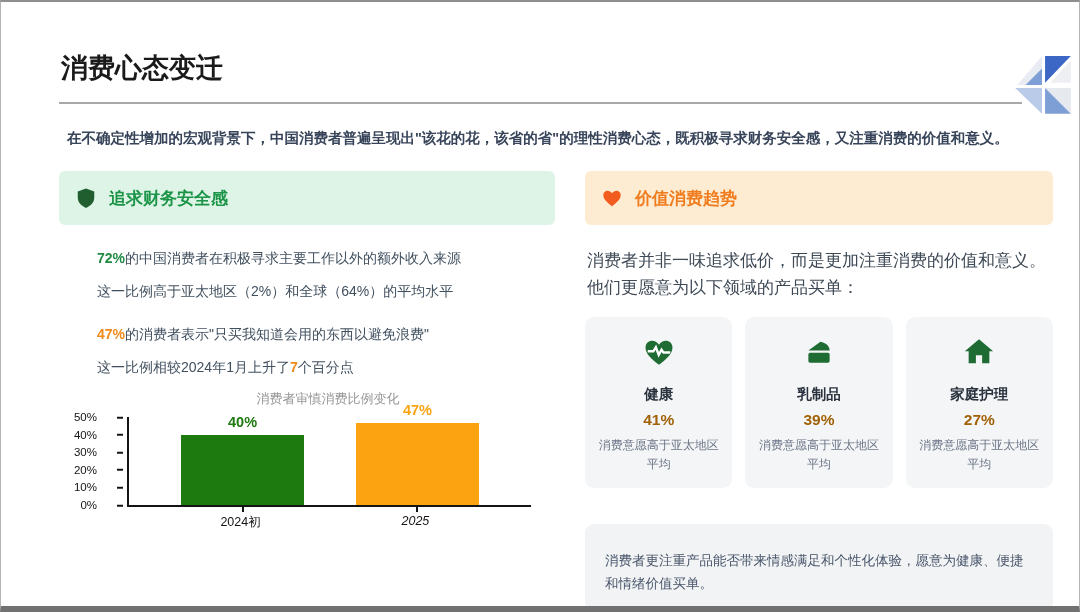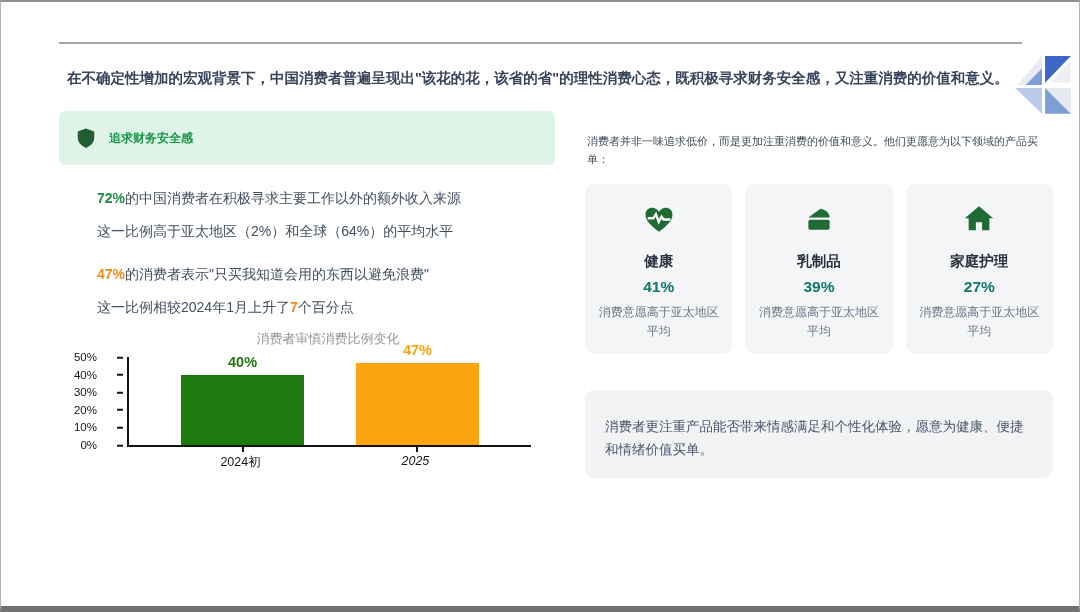--- a/index.html
+++ b/index.html
@@ -9,21 +9,21 @@
     font-family:"Liberation Sans","DejaVu Sans",sans-serif;
   }
   .content{padding:40px 26px 0 58px;}
   .page-title{font-size:27px;font-weight:bold;color:#1a1a1a;margin:8px 0 16px 2px;}
   .rule{height:2px;background:#a8a8a8;width:963px;}
   .logo{position:absolute;top:54px;right:6px;}
   .intro{margin:24px 8px 0 8px;font-size:14.5px;font-weight:bold;color:#37445a;line-height:1.45;}
   .columns{display:flex;gap:30px;margin-top:22px;}
   .col-left{width:496px;flex:none;}
   .col-right{width:468px;flex:none;}
-  .panel-head{height:54px;border-radius:6px;display:flex;align-items:center;gap:12px;padding:0 16px;font-size:12px;font-weight:bold;box-sizing:border-box;}
+  .panel-head{height:54px;border-radius:6px;display:flex;align-items:center;gap:12px;padding:0 16px;font-size:17px;font-weight:bold;box-sizing:border-box;}
   .green-head{background:#def4e7;color:#1b9447;}
   .orange-head{background:#fdecd2;color:#f07c1e;}
   .panel-head svg{flex:none;}
   
   .stats{margin:24px 0 0 38px;font-size:14px;color:#41505f;line-height:1.4;}
   .stat{margin-bottom:13px;}
   .stat.gap{margin-bottom:24px;}
   .em-green{color:#1e8a43;font-weight:bold;font-style:normal;}
   .em-orange{color:#ef8a1b;font-weight:bold;font-style:normal;}
   
@@ -33,25 +33,25 @@
   .plot{position:relative;width:402px;height:88px;border-left:2px solid #141414;border-bottom:2px solid #141414;}
   .yaxis{position:absolute;left:0;top:0;width:42px;height:88px;}
   .ytick{position:absolute;right:2px;display:flex;align-items:center;gap:20px;font-size:11.5px;color:#141414;transform:translateY(50%);line-height:1;}
   .ytick-mark{width:6px;height:2px;background:#141414;display:inline-block;}
   .bar{position:absolute;bottom:0;}
   .bar-value{position:absolute;text-align:center;font-weight:bold;font-size:14.5px;}
   .xtick{position:absolute;bottom:-7px;width:2px;height:5px;background:#141414;}
   .xrow{position:relative;margin-left:44px;width:402px;height:24px;}
   .xlabel{position:absolute;top:7px;text-align:center;font-size:12.5px;color:#141414;}
   
-  .right-intro{margin:22px 2px 16px 2px;font-size:11px;color:#3e4956;line-height:1.6;}
+  .right-intro{margin:22px 2px 16px 2px;font-size:17px;color:#3e4956;line-height:1.6;}
   .cards{display:flex;gap:13px;}
   .card{flex:1;background:#f4f5f7;border-radius:9px;text-align:center;padding:18px 8px 14px;}
   .card-name{font-size:14.5px;font-weight:bold;color:#2a323e;margin-top:12px;}
-  .card-value{font-size:15.5px;font-weight:bold;color:#0f766e;margin-top:7px;}
+  .card-value{font-size:15.5px;font-weight:bold;color:#a16207;margin-top:7px;}
   .card-desc{font-size:12px;color:#6b7586;margin-top:7px;line-height:1.55;}
   .note{background:#f1f3f5;border-radius:9px;margin-top:36px;padding:16px 20px 16px;}
   .note-head{display:flex;align-items:center;gap:9px;font-size:14.5px;font-weight:bold;color:#2a323e;}
   .note-text{margin-top:10px;font-size:13.5px;color:#49556a;line-height:1.7;}
 </style>
 </head>
 <body>
 
 <div class="window">
   <div class="logo">
@@ -60,20 +60,21 @@
       <polygon points="28,12 28,28 12,28" fill="#7e9fd6"></polygon>
       <polygon points="31,0 56,0 31,26" fill="#3c67c5"></polygon>
       <polygon points="56,4 56,26 36,26" fill="#edeff2"></polygon>
       <polygon points="2,31 28,31 28,56" fill="#b9cbe9"></polygon>
       <polygon points="31,31 56,31 56,56" fill="#e6e9ee"></polygon>
       <polygon points="31,31 56,56 31,56" fill="#7e9fd6"></polygon>
     </svg>
   </div>
 
   <div class="content">
+    <div class="page-title">消费心态变迁</div>
     <div class="rule"></div>
     <div class="intro">在不确定性增加的宏观背景下，中国消费者普遍呈现出"该花的花，该省的省"的理性消费心态，既积极寻求财务安全感，又注重消费的价值和意义。</div>
 
     <div class="columns">
 
       <div class="col-left">
         <div class="panel-head green-head">
           <svg width="22" height="22" viewBox="0 0 24 24" fill="#205e30">
             <path d="M12 1.5 L21 5 V11.5 C21 16.8 17.2 20.6 12 22.8 C6.8 20.6 3 16.8 3 11.5 V5 Z"></path>
           </svg>
@@ -126,20 +127,26 @@
               </div>
           </div>
           <div class="xrow">
               <div class="xlabel" style="left: 13%; width: 30.5%;">2024初</div>
               <div class="xlabel" style="left: 56.5%; width: 30.5%; font-style: italic;">2025</div>
             </div>
         </div>
       </div>
 
       <div class="col-right">
+        <div class="panel-head orange-head">
+          <svg width="22" height="22" viewBox="0 0 24 24" fill="#f25c1e">
+            <path d="M12 21 C6 16.5 2.5 13 2.5 8.8 C2.5 5.9 4.7 4 7.2 4 C9 4 10.8 5 12 6.8 C13.2 5 15 4 16.8 4 C19.3 4 21.5 5.9 21.5 8.8 C21.5 13 18 16.5 12 21 Z"></path>
+          </svg>
+          <span>价值消费趋势</span>
+        </div>
 
         <div class="right-intro">消费者并非一味追求低价，而是更加注重消费的价值和意义。他们更愿意为以下领域的产品买单：</div>
 
         <div class="cards">
           <div class="card">
             <svg width="34" height="34" viewBox="0 0 24 24">
               <path fill="#1e6b33" d="M12 21 C6 16.5 2.5 13 2.5 8.8 C2.5 5.9 4.7 4 7.2 4 C9 4 10.8 5 12 6.8 C13.2 5 15 4 16.8 4 C19.3 4 21.5 5.9 21.5 8.8 C21.5 13 18 16.5 12 21 Z"></path>
               <polyline points="4,11.5 8,11.5 9.8,8.6 11.8,14 13.8,10.4 15.2,12.4 20,12.4" fill="none" stroke="#fff" stroke-width="1.7"></polyline>
             </svg>
             <div class="card-name">健康</div>

